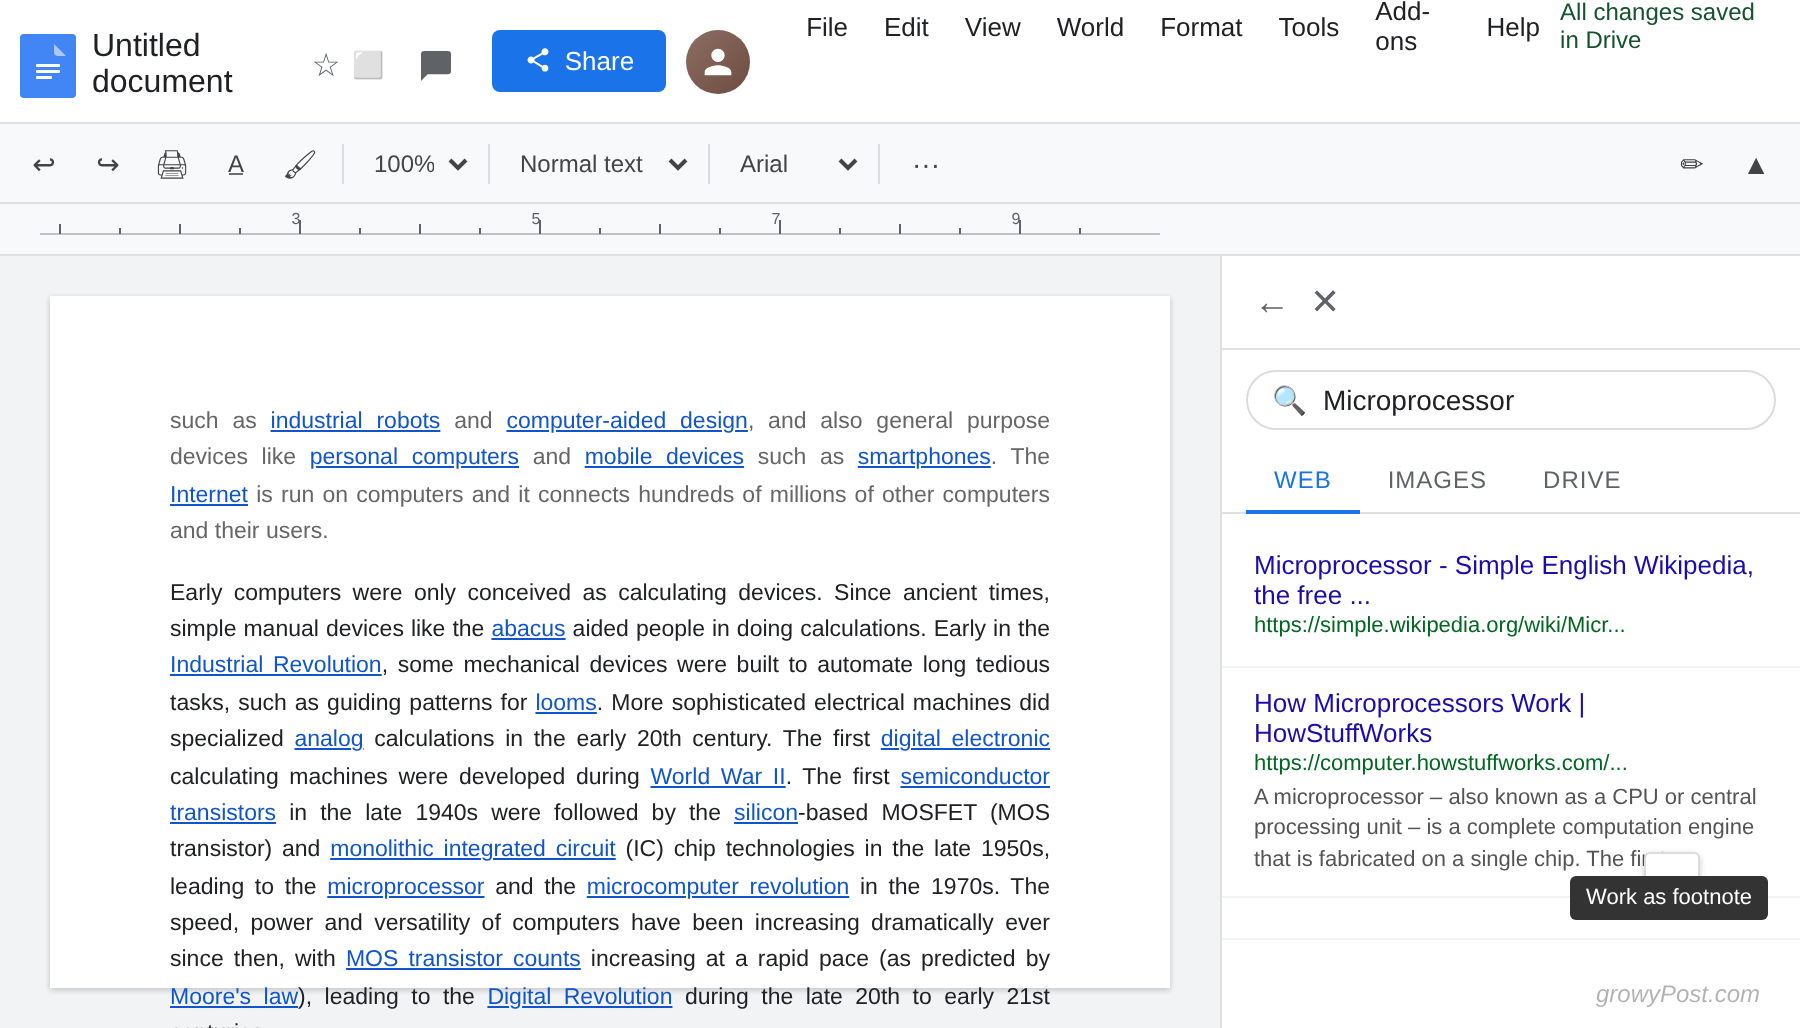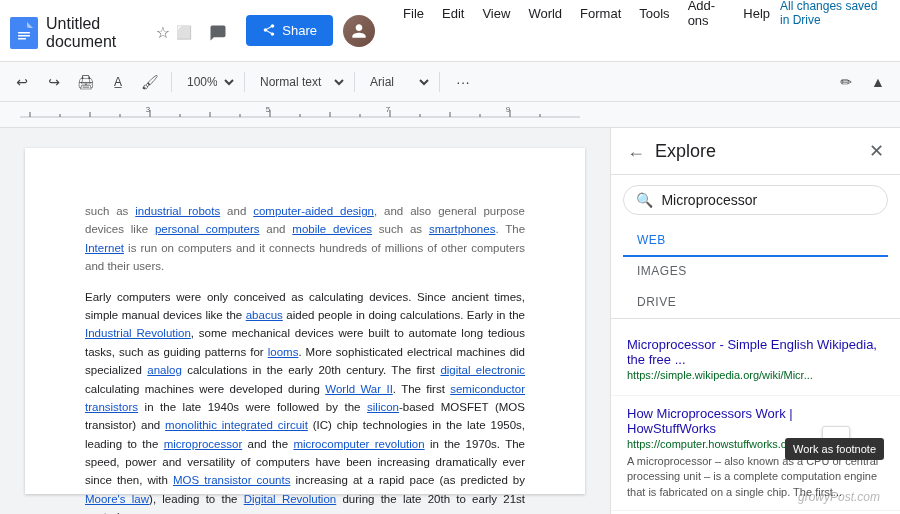--- a/index.html
+++ b/index.html
@@ -82,21 +82,21 @@
     .menu-item {
       padding: 2px 8px;
       font-size: 13px;
       color: #202124;
       cursor: pointer;
       border-radius: 3px;
     }
     #saved-text {
       margin-left: auto;
       font-size: 12px;
-      color: #0369a1;
+      color: #14532d;
     }
 
     
     #toolbar {
       background: #f8f9fa;
       border-bottom: 1px solid #e0e0e0;
       height: 40px;
       display: flex;
       align-items: center;
       padding: 0 8px;
@@ -232,21 +232,20 @@
       flex: 1;
       font-size: 14px;
       color: #202124;
     }
     #search-icon { color: #5f6368; font-size: 14px; }
 
     #tabs {
       display: flex;
       border-bottom: 1px solid #e0e0e0;
       padding: 0 12px;
-      flex-direction: column;
     }
     .tab {
       padding: 8px 14px;
       font-size: 12px;
       font-weight: 500;
       color: #5f6368;
       cursor: pointer;
       border-bottom: 2px solid transparent;
       margin-bottom: -1px;
       letter-spacing: 0.5px;
@@ -471,21 +470,20 @@
         at a rapid pace (as predicted by <span class="link-text">Moore's law</span>), leading to the <span class="link-text">Digital Revolution</span> during the late 20th to
         early 21st centuries.
       </p>
 
     </div>
   </div>
 
   <div id="explore-panel">
     <div id="explore-header">
       <span id="back-arrow">←</span>
-      <span id="explore-title">Explore</span>
       <span id="close-explore">✕</span>
     </div>
 
     <div id="search-bar">
       <span id="search-icon">🔍</span>
       <input type="text" value="Microprocessor" style="border: none; outline: none; flex: 1 1 0%; font-size: 14px; color: rgb(32, 33, 36);">
     </div>
 
     <div id="tabs">
       <div class="tab active">WEB</div>

